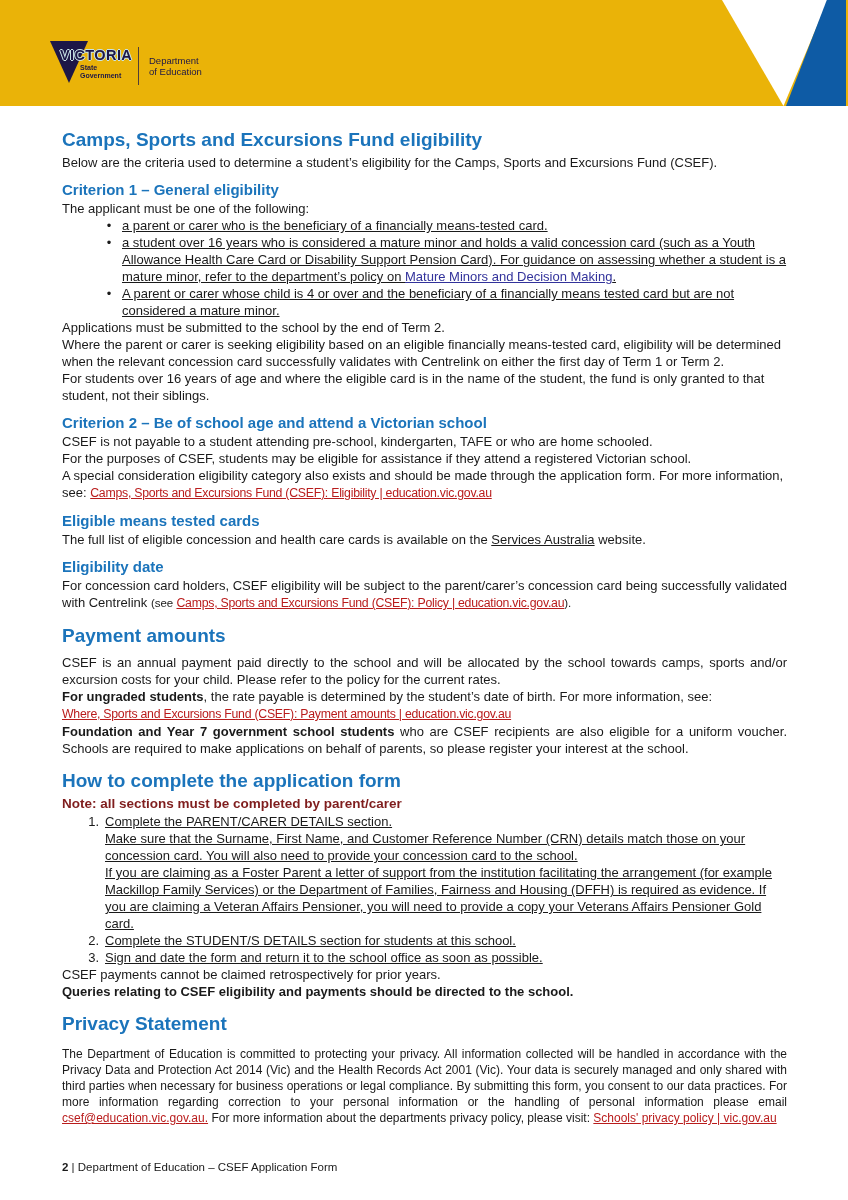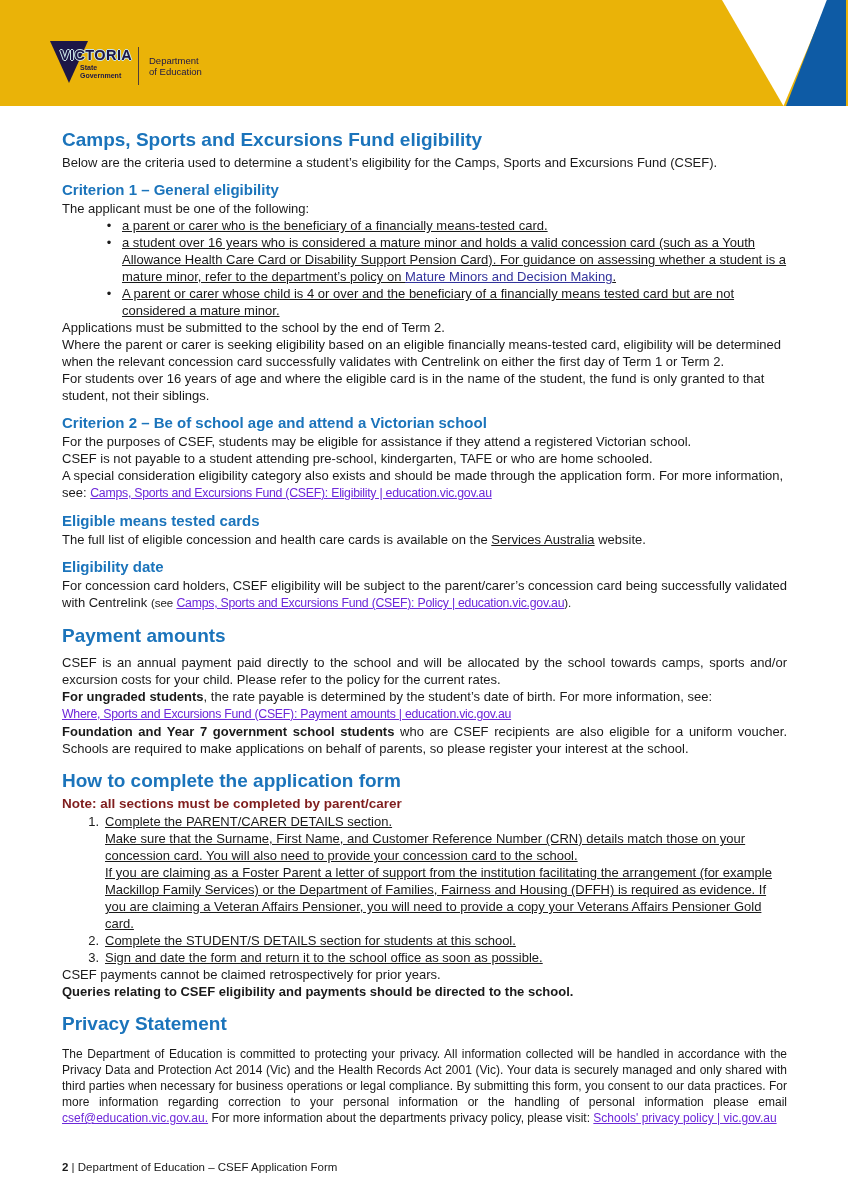--- a/index.html
+++ b/index.html
@@ -32,21 +32,21 @@
   .h1.mb8{margin-bottom:8px;}
   .h2{color:#1b74bb;font-size:15px;font-weight:bold;line-height:19px;margin:9px 0 1px;}
   .note{color:#7f1d1d;font-size:13.5px;font-weight:bold;line-height:18px;margin:0;}
   .para{font-size:13px;line-height:17px;margin:0;}
   .jus{text-align:justify;}
   .priv{font-size:12px;line-height:16px;margin-top:12px;}
   .seg.b{font-weight:bold;}
   .seg.small{font-size:11.5px;}
   .seg.cond{font-size:12.3px;letter-spacing:-0.25px;}
   a.seg{cursor:pointer;}
-  .seg.link{color:#6d28d9;text-decoration:underline;}
+  .seg.link{color:#b91c1c;text-decoration:underline;}
   .seg.darklink{color:#32329b;text-decoration:underline;}
   .seg.ulink{color:#1a1a1a;text-decoration:underline;}
   .li{display:flex;font-size:13px;line-height:17px;margin:0;}
   .ul .li{margin-left:34px;}
   .ul .marker{flex:none;width:26px;text-align:center;}
   .ol .li{margin-left:22px;}
   .ol .marker{flex:none;width:15px;text-align:right;margin-right:6px;}
   .li .li-content{flex:1;text-decoration:underline;}
 
   
@@ -92,22 +92,22 @@
         </div>
         <div class="li">
           <span class="marker">•</span>
           <span class="li-content"><span class="seg">A parent or carer whose child is 4 or over and the beneficiary of a financially means tested card but are not considered a mature minor.</span></span>
         </div>
       </div>
       <div class="para"><span class="seg">Applications must be submitted to the school by the end of Term 2.</span></div>
       <div class="para"><span class="seg">Where the parent or carer is seeking eligibility based on an eligible financially means-tested card, eligibility will be determined when the relevant concession card successfully validates with Centrelink on either the first day of Term 1 or Term 2.</span></div>
       <div class="para"><span class="seg">For students over 16 years of age and where the eligible card is in the name of the student, the fund is only granted to that student, not their siblings.</span></div>
       <div class="h2">Criterion 2 – Be of school age and attend a Victorian school</div>
+      <div class="para"><span class="seg">CSEF is not payable to a student attending pre-school, kindergarten, TAFE or who are home schooled.</span></div>
       <div class="para"><span class="seg">For the purposes of CSEF, students may be eligible for assistance if they attend a registered Victorian school.</span></div>
-      <div class="para"><span class="seg">CSEF is not payable to a student attending pre-school, kindergarten, TAFE or who are home schooled.</span></div>
       <div class="para"><span class="seg">A special consideration eligibility category also exists and should be made through the application form. For more information, see: </span><a class="seg link cond">Camps, Sports and Excursions Fund (CSEF): Eligibility | education.vic.gov.au</a></div>
       <div class="h2">Eligible means tested cards</div>
       <div class="para"><span class="seg">The full list of eligible concession and health care cards is available on the </span><a class="seg ulink">Services Australia</a><span class="seg"> website.</span></div>
       <div class="h2">Eligibility date</div>
       <div class="para jus"><span class="seg">For concession card holders, CSEF eligibility will be subject to the parent/carer’s concession card being successfully validated with Centrelink </span><span class="seg small">(see </span><a class="seg link small cond">Camps, Sports and Excursions Fund (CSEF): Policy | education.vic.gov.au</a><span class="seg small">).</span></div>
       <div class="h1 mb8">Payment amounts</div>
       <div class="para jus"><span class="seg">CSEF is an annual payment paid directly to the school and will be allocated by the school towards camps, sports and/or excursion costs for your child. Please refer to the policy for the current rates.</span></div>
       <div class="para"><span class="seg b">For ungraded students</span><span class="seg">, the rate payable is determined by the student’s date of birth. For more information, see:</span></div>
       <div class="para"><a class="seg link cond">Where, Sports and Excursions Fund (CSEF): Payment amounts | education.vic.gov.au</a></div>
       <div class="para jus"><span class="seg b">Foundation and Year 7 government school students</span><span class="seg"> who are CSEF recipients are also eligible for a uniform voucher. Schools are required to make applications on behalf of parents, so please register your interest at the school.</span></div>

